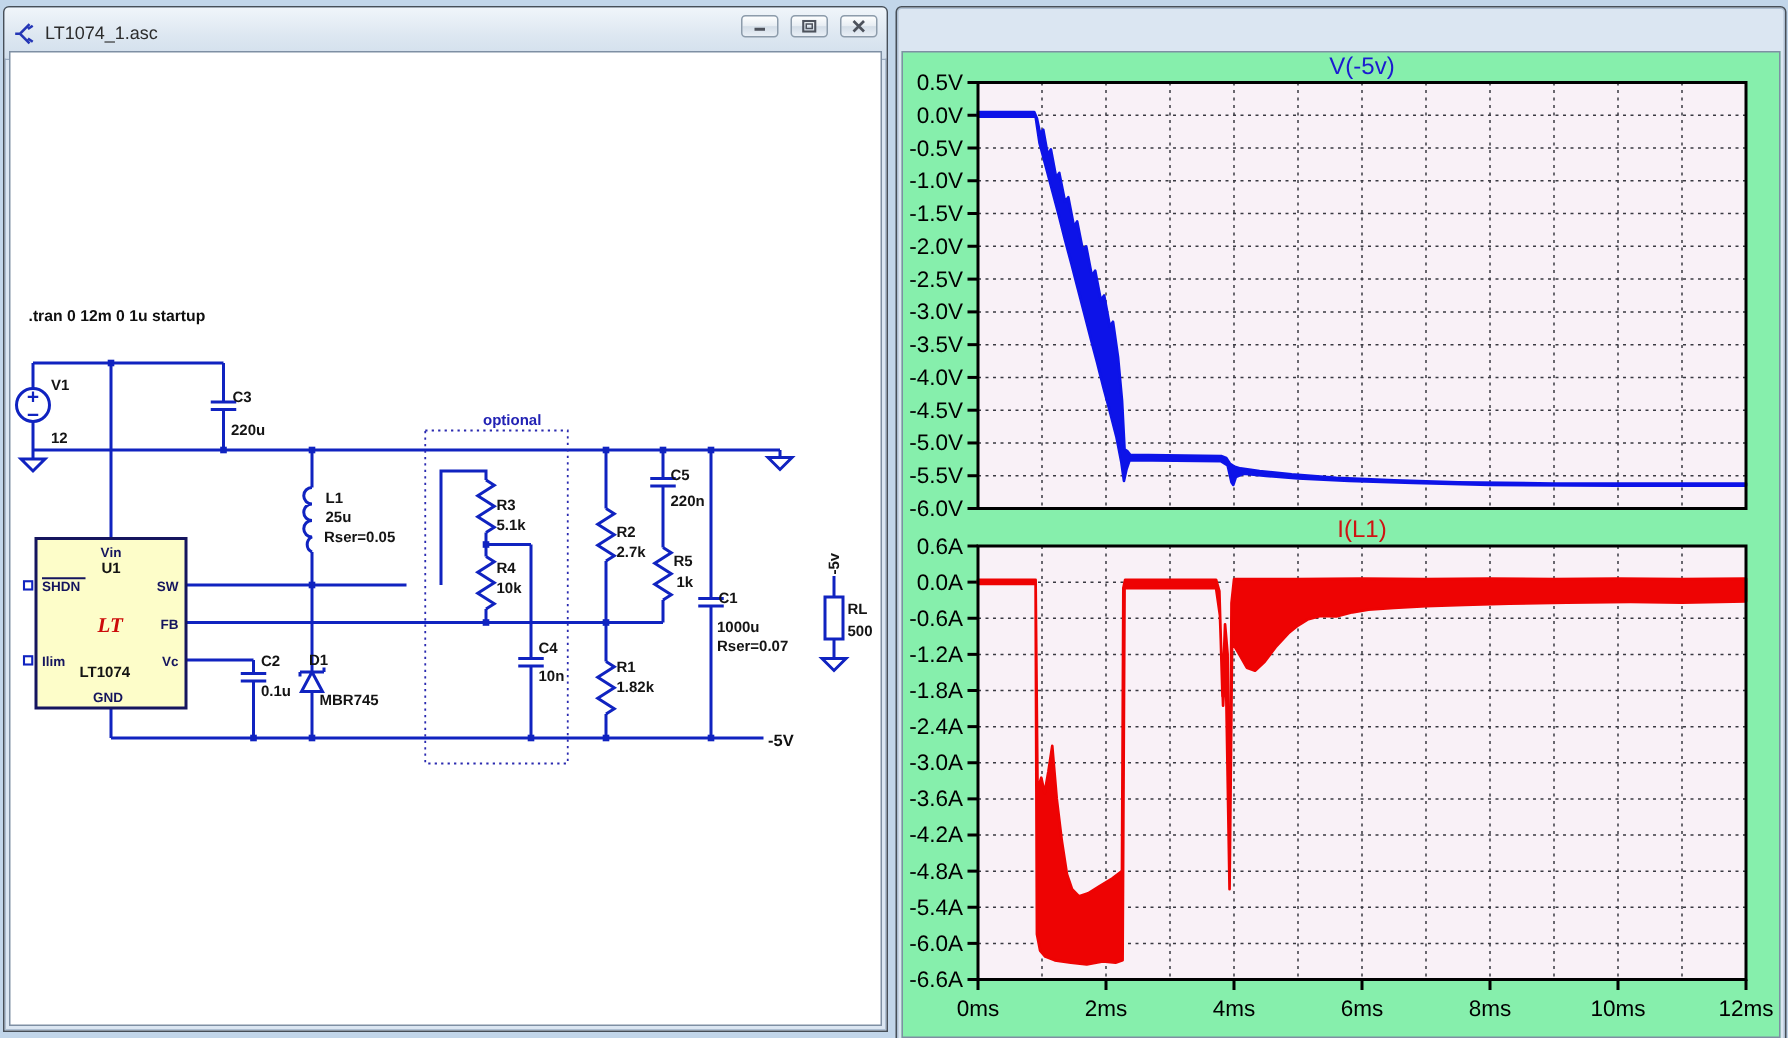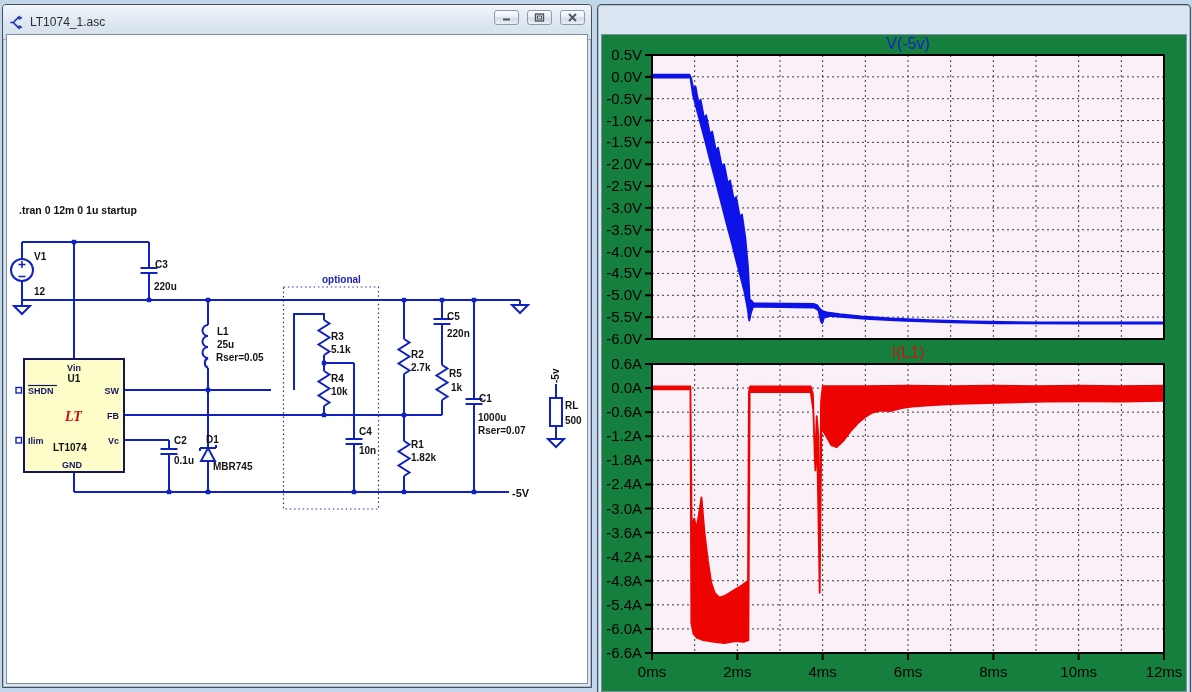--- a/index.html
+++ b/index.html
@@ -9,21 +9,21 @@
           box-shadow:inset 0 0 0 1px #aebfd2;}
   .titlebar{height:26px;display:flex;align-items:center;padding:4px 5px;gap:5px;
             background:linear-gradient(#f0f5fa,#dde7f1 55%,#d2dfec);border-radius:3px 3px 0 0;
             border-bottom:1px solid #9aabc0;position:relative;}
   .title-text{font-size:12px;color:#2c2c2c;white-space:nowrap;}
   .win-buttons{position:absolute;right:6px;top:5px;display:flex;gap:8px;}
   .wbtn{width:25px;height:15px;border:1px solid #8d9cab;border-radius:3px;padding:0;cursor:pointer;
         background:linear-gradient(#fdfefe,#e7edf3 48%,#d3dde7 52%,#e9eff6);display:flex;align-items:center;justify-content:center;}
   .client{position:absolute;left:3px;right:3px;top:29px;bottom:3px;border:1px solid #7e8fa3;overflow:hidden;}
   #schem-client{background:#ffffff;}
-  #wave-client{background:#15803d;}
+  #wave-client{background:#86efac;}
   
   .ylab,.xlab{font:15px "Liberation Sans",sans-serif;fill:#000;}
   .ptitle{font:16px "Liberation Sans",sans-serif;}
   .grid{stroke:#3a3a42;stroke-width:1;stroke-dasharray:2 3;}
   .tick{stroke:#000;stroke-width:2;}
   .border{stroke:#000;stroke-width:2;fill:none;}
   
   .lbl{font:bold 10px "Liberation Sans",sans-serif;fill:#141414;}
   .dir{font:bold 10.5px "Liberation Sans",sans-serif;fill:#101010;}
   .pin{font:bold 9px "Liberation Sans",sans-serif;fill:#15155e;}

